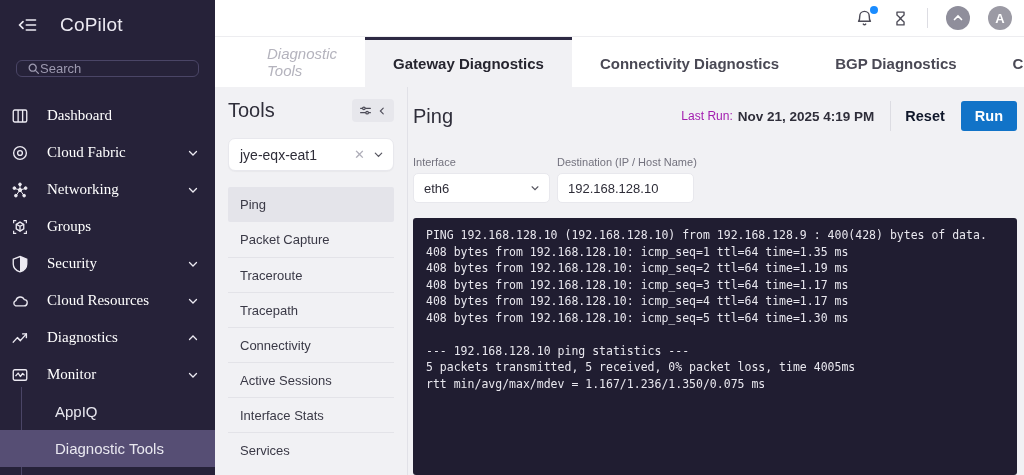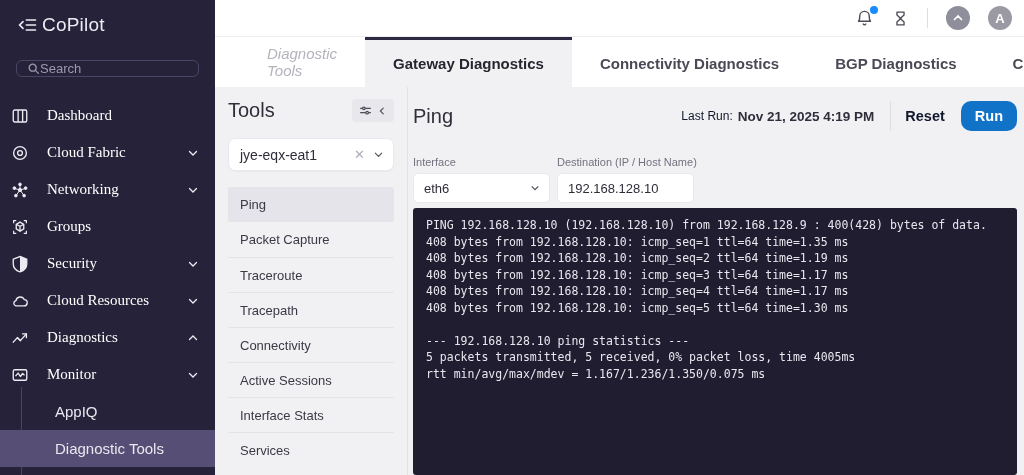--- a/index.html
+++ b/index.html
@@ -2,21 +2,21 @@
 <html><head>
 <meta charset="utf-8">
 <style>
   * { margin:0; padding:0; box-sizing:border-box; }
   html,body { width:1024px; height:475px; overflow:hidden; }
   body { font-family:"Liberation Sans","DejaVu Sans",sans-serif; background:#f1f1f4; color:#2e2d38; }
   .app { display:flex; width:1024px; height:475px; }
 
   
   .sidebar { width:215px; min-width:215px; background:#262239; color:#eceaf2; display:flex; flex-direction:column; }
-  .sb-header { display:flex; align-items:center; gap:4px; padding:14px 16px 10px 18px; }
+  .sb-header { display:flex; align-items:center; gap:22px; padding:14px 16px 10px 18px; }
   .sb-title { font-size:19px; font-weight:400; letter-spacing:.2px; }
   .sb-search { margin:14px 16px 6px 16px; height:31px; border:1px solid #4a4566; border-radius:6px; display:flex; align-items:center; gap:0; padding:0 10px; }
   .sb-search input { background:transparent; border:none; outline:none; color:#d8d6e4; font-size:13px; width:100%; font-family:inherit; }
   .sb-search input::placeholder { color:#9d9ab0; }
   .sb-nav { margin-top:14px; flex:1; }
   .nav-item { display:flex; align-items:center; height:37px; padding:0 16px 0 10px; gap:17px; cursor:pointer; font-size:15px; color:#ffffff;font-family:Liberation Serif, serif; }
   .nav-item .nv-icon { width:20px; display:flex; justify-content:center; }
   .nav-item .nv-label { flex:1; }
   .nav-chev { width:14px; display:flex; justify-content:flex-end; }
   .sb-sub { position:relative; padding-bottom:8px; }
@@ -53,31 +53,31 @@
   .gw-clear { color:#aeadb8; font-size:13px; padding:0 8px 0 4px; cursor:pointer; }
   .tools-list { margin-top:16px; }
   .tool-item { height:35px; display:flex; align-items:center; padding-left:12px; font-size:13px; color:#3a3946; border-top:1px solid #e3e3e8; cursor:pointer; }
   .tool-item:first-child { border-top:none; }
   .tool-item.active { background:#e4e4ea; border-radius:2px; border-top:none; }
   .tool-item.active + .tool-item { border-top:none; }
 
   .ping-panel { flex:1; padding:10px 7px 0 5px; display:flex; flex-direction:column; min-width:0; }
   .ping-head { display:flex; align-items:center; padding:0 0 0 0; height:38px; }
   .ping-title { font-size:20px; color:#2f2e3a; flex:1; }
-  .lastrun-label { font-size:12px; color:#0f172a; margin-right:5px; }
+  .lastrun-label { font-size:12px; color:#a21caf; margin-right:5px; }
   .lastrun-value { font-size:13.5px; font-weight:700; color:#2f2e3a; }
   .head-divider { width:1px; height:30px; background:#dcdce2; margin:0 14px 0 16px; }
   .reset-link { color:#0f172a; font-size:14.5px; font-weight:700; cursor:pointer; margin-right:16px; }
-  .run-btn { background:#1173c8; color:#fff; border:none; border-radius:10px; font-size:14.5px; font-weight:700; padding:7px 14px; cursor:pointer; font-family:inherit; }
+  .run-btn { background:#1173c8; color:#fff; border:none; border-radius:3px; font-size:14.5px; font-weight:700; padding:7px 14px; cursor:pointer; font-family:inherit; }
   .ping-form { display:flex; gap:7px; margin-top:21px; }
   .form-field { display:flex; flex-direction:column; }
   .if-select { width:137px; height:30px; background:#fff; border:1px solid #e8e8ed; border-radius:5px; display:flex; align-items:center; padding:0 9px 0 10px; cursor:pointer; }
   .if-value { flex:1; font-size:13px; color:#2e2d38; }
   .dest-input { width:137px; height:30px; background:#fff; border:1px solid #e8e8ed; border-radius:5px; padding:0 10px; font-size:13px; color:#2e2d38; outline:none; font-family:inherit; }
-  .terminal { margin-top:5px; flex:1; background:#201d31; border-radius:3px; padding:9px 13px; overflow:hidden; }
+  .terminal { margin-top:15px; flex:1; background:#201d31; border-radius:3px; padding:9px 13px; overflow:hidden; }
   .term-line { font-family:"DejaVu Sans Mono","Liberation Mono",monospace; font-size:11.5px; line-height:16.5px; color:#e8e7ee; white-space:pre; min-height:16.5px; }
 </style>
 </head>
 <body>
 
 <div class="app">
 
   <aside class="sidebar">
     <div class="sb-header">
       <span>

